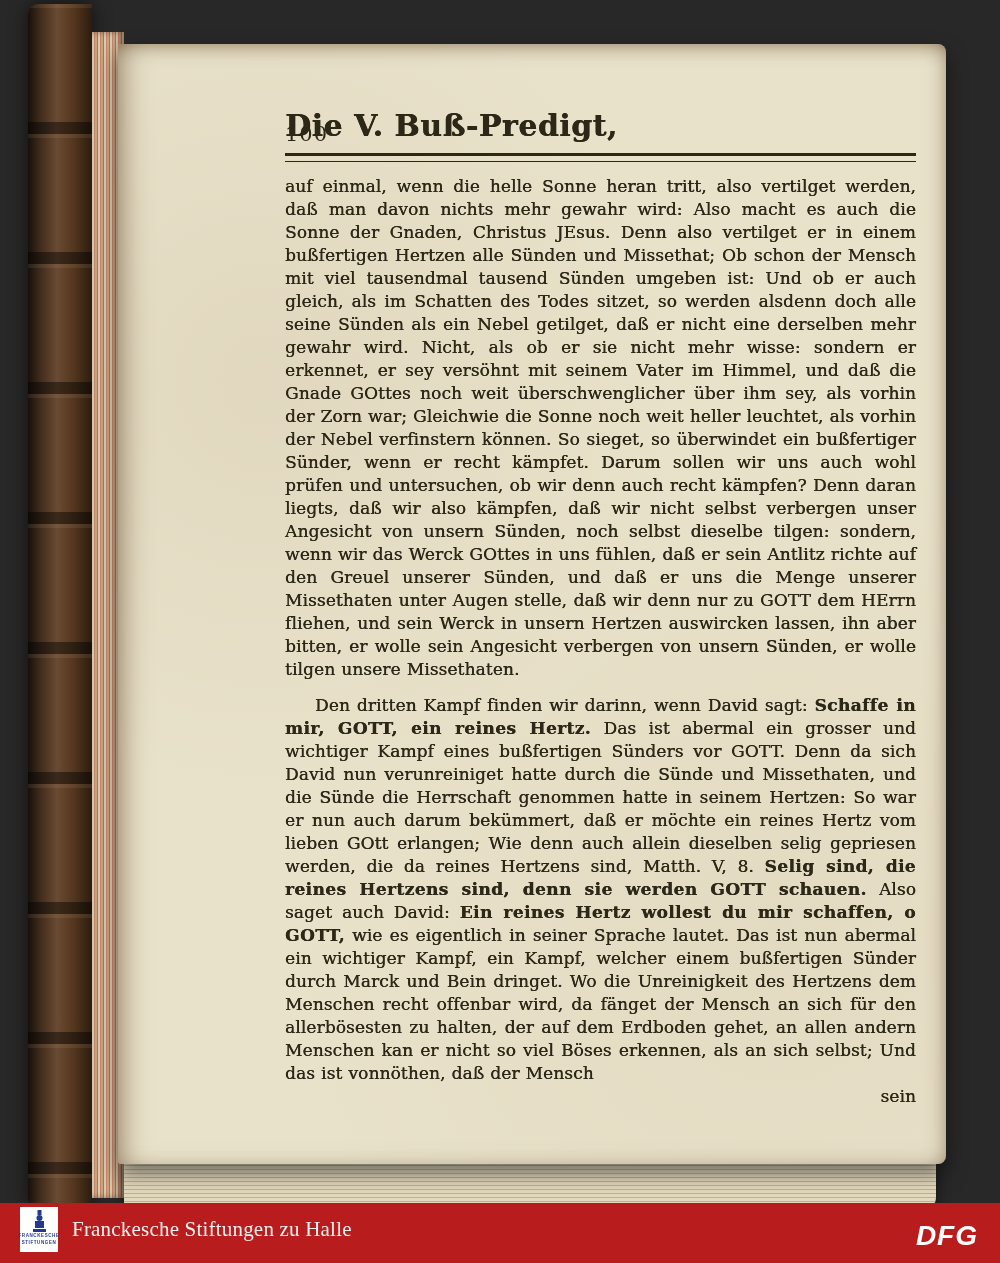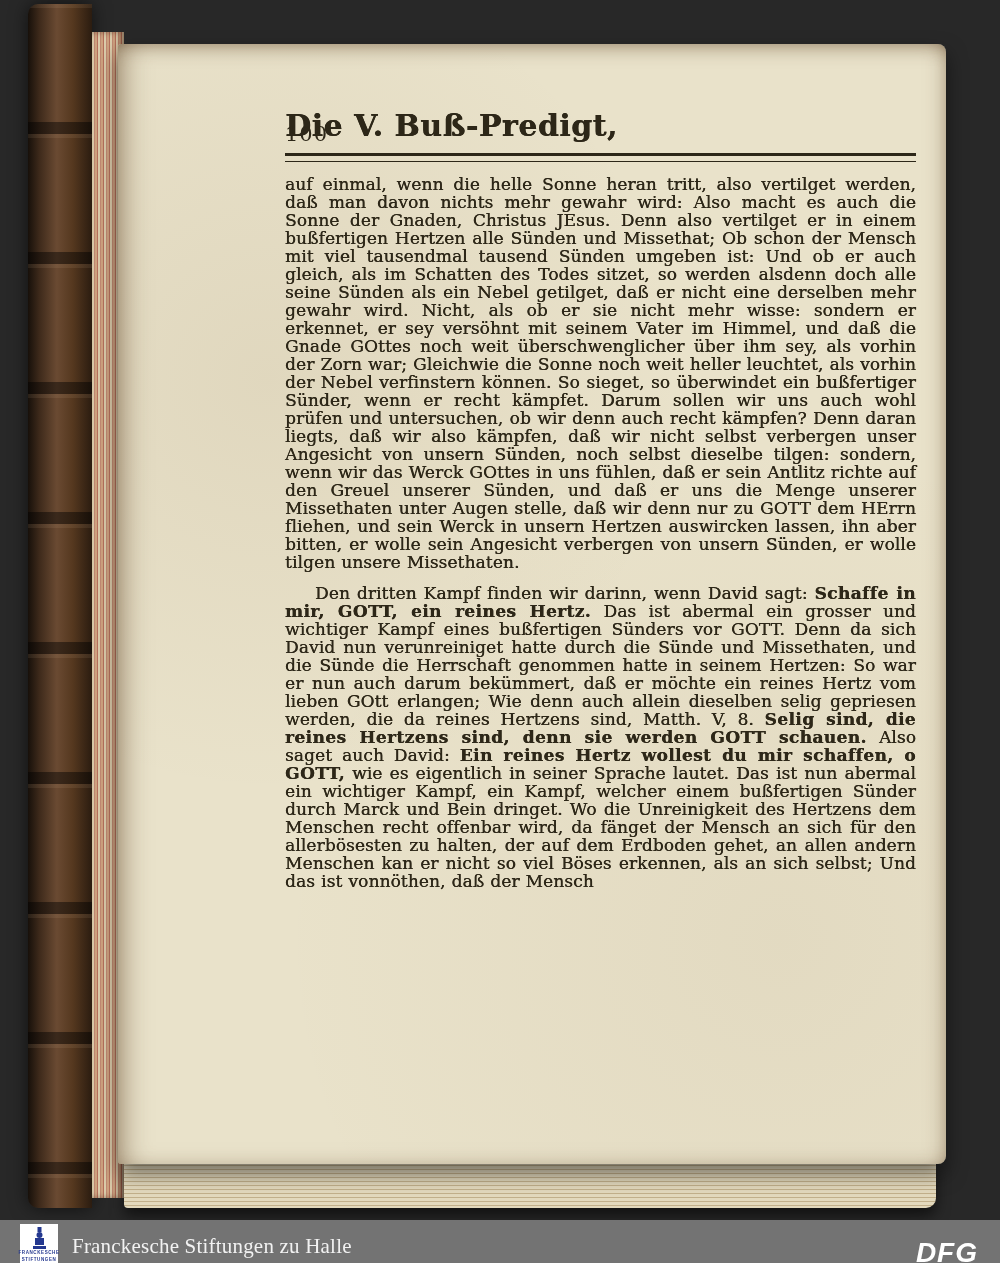--- a/index.html
+++ b/index.html
@@ -69,32 +69,32 @@
     text-shadow:.4px 0 0 currentColor;
   }
   .double-rule {
     margin-top:5px; height:9px;
     border-top:3.5px solid #2d2718;
     border-bottom:1.5px solid #2d2718;
   }
   
   .body-text {
     margin-top:13px;
-    font-size:17px; line-height:18px;
+    font-size:17px; line-height:23px;
     text-align:justify;
     letter-spacing:.1px; word-spacing:.5px;
     text-shadow:.3px 0 0 currentColor;
   }
   .para-2 { text-indent:30px; }
   .emph { font-weight:bold; letter-spacing:.4px; }
   .catchword-line { text-align:right; margin-top:0; }
   
   .footer {
-    position:absolute; left:0; bottom:0; width:1000px; height:43px;
-    background:#737373;
+    position:absolute; left:0; bottom:0; width:1000px; height:60px;
+    background:#b91c1c;
   }
   .logo-box {
     position:absolute; left:20px; top:4px; width:38px; height:45px;
     background:#fff; display:flex; flex-direction:column;
     align-items:center; padding-top:3px; gap:1px;
   }
   .logo-glyph { width:15px; height:22px; }
   .logo-text {
     font-family:"Liberation Sans", sans-serif;
     font-size:4.5px; line-height:5.5px; letter-spacing:.6px;
@@ -131,20 +131,21 @@
       <span class="page-number">100</span>
       <div class="header-title">Die V. Buß-Predigt,</div>
     </div>
 
     <div class="double-rule"></div>
 
     <p class="body-text">auf einmal, wenn die helle Sonne heran tritt, also vertilget werden, daß man davon nichts mehr gewahr wird: Also macht es auch die Sonne der Gnaden, Christus JEsus.  Denn also vertilget er in einem bußfertigen Hertzen alle Sünden und Missethat; Ob schon der Mensch mit viel tausendmal tausend Sünden umgeben ist: Und ob er auch gleich, als im Schatten des Todes sitzet, so werden alsdenn doch alle seine Sünden als ein Nebel getilget, daß er nicht eine derselben mehr gewahr wird.  Nicht, als ob er sie nicht mehr wisse: sondern er erkennet, er sey versöhnt mit seinem Vater im Himmel, und daß die Gnade GOttes noch weit überschwenglicher über ihm sey, als vorhin der Zorn war; Gleichwie die Sonne noch weit heller leuchtet, als vorhin der Nebel verfinstern können.  So sieget, so überwindet ein bußfertiger Sünder, wenn er recht kämpfet.  Darum sollen wir uns auch wohl prüfen und untersuchen, ob wir denn auch recht kämpfen? Denn daran liegts, daß wir also kämpfen, daß wir nicht selbst verbergen unser Angesicht von unsern Sünden, noch selbst dieselbe tilgen: sondern, wenn wir das Werck GOttes in uns fühlen, daß er sein Antlitz richte auf den Greuel unserer Sünden, und daß er uns die Menge unserer Missethaten unter Augen stelle, daß wir denn nur zu GOTT dem HErrn fliehen, und sein Werck in unsern Hertzen auswircken lassen, ihn aber bitten, er wolle sein Angesicht verbergen von unsern Sünden, er wolle tilgen unsere Missethaten.</p>
 
     <p class="body-text para-2"><span>Den dritten Kampf finden wir darinn, wenn David sagt: </span><span class="emph">Schaffe in mir, GOTT, ein reines Hertz.</span><span>  Das ist abermal ein grosser und wichtiger Kampf eines bußfertigen Sünders vor GOTT.  Denn da sich David nun verunreiniget hatte durch die Sünde und Missethaten, und die Sünde die Herrschaft genommen hatte in seinem Hertzen: So war er nun auch darum bekümmert, daß er möchte ein reines Hertz vom lieben GOtt erlangen; Wie denn auch allein dieselben selig gepriesen werden, die da reines Hertzens sind, Matth. V, 8. </span><span class="emph">Selig sind, die reines Hertzens sind, denn sie werden GOTT schauen.</span><span>  Also saget auch David: </span><span class="emph">Ein reines Hertz wollest du mir schaffen, o GOTT,</span><span> wie es eigentlich in seiner Sprache lautet.  Das ist nun abermal ein wichtiger Kampf, ein Kampf, welcher einem bußfertigen Sünder durch Marck und Bein dringet.  Wo die Unreinigkeit des Hertzens dem Menschen recht offenbar wird, da fänget der Mensch an sich für den allerbösesten zu halten, der auf dem Erdboden gehet, an allen andern Menschen kan er nicht so viel Böses erkennen, als an sich selbst; Und das ist vonnöthen, daß der Mensch</span></p>
 
+    <p class="body-text catchword-line">sein</p>
 
   </div>
 
   <div class="footer">
 
     <div class="logo-box">
       <svg class="logo-glyph" viewBox="0 0 15 22" xmlns="http://www.w3.org/2000/svg">
         <rect x="5.5" y="0" width="4" height="5" fill="#24388f"></rect>
         <circle cx="7.5" cy="8" r="3" fill="#24388f"></circle>
         <rect x="3" y="11" width="9" height="7" fill="#24388f"></rect>

